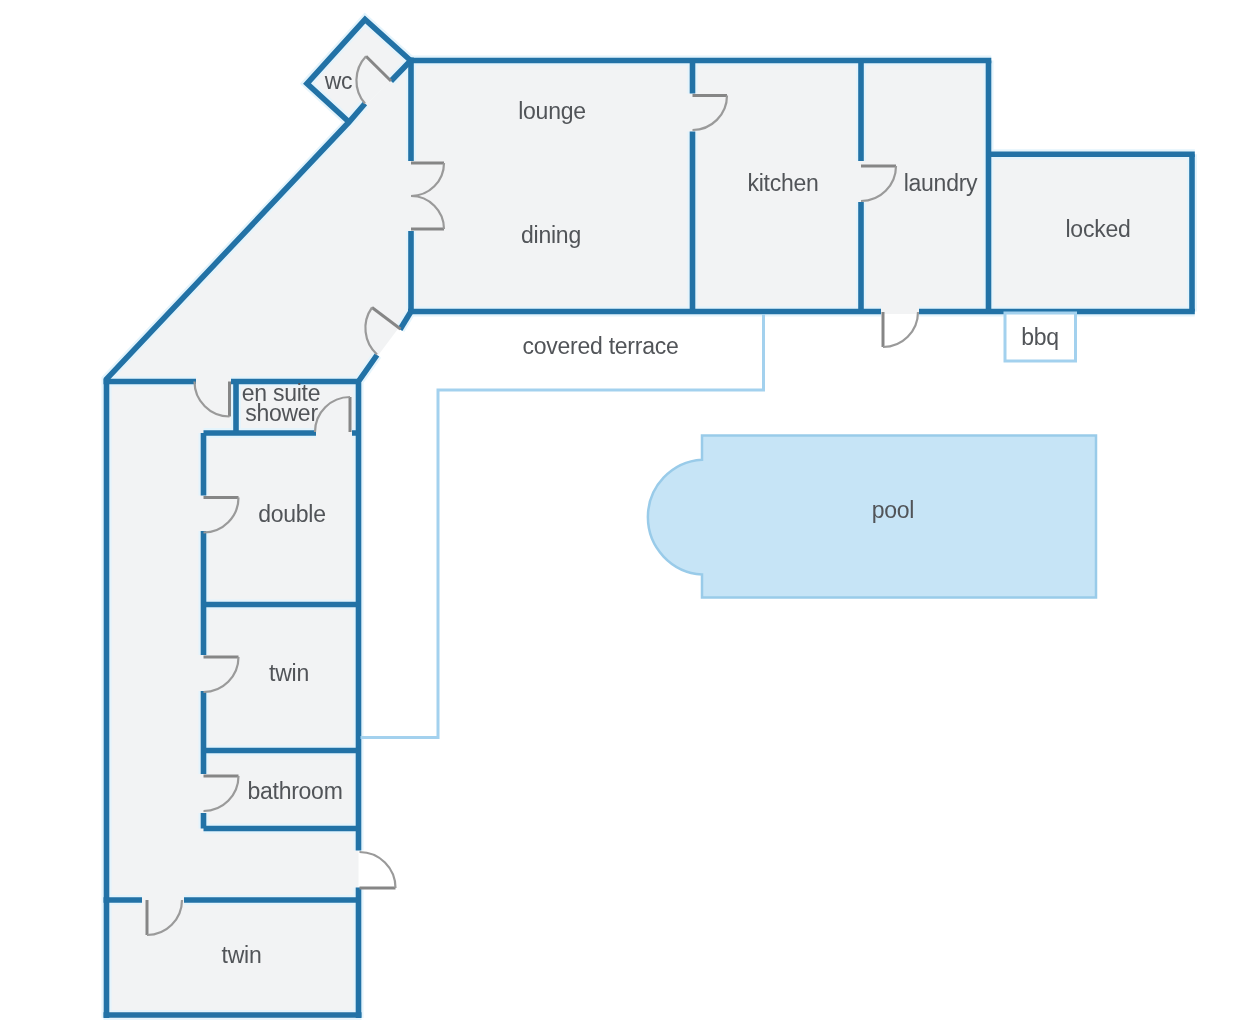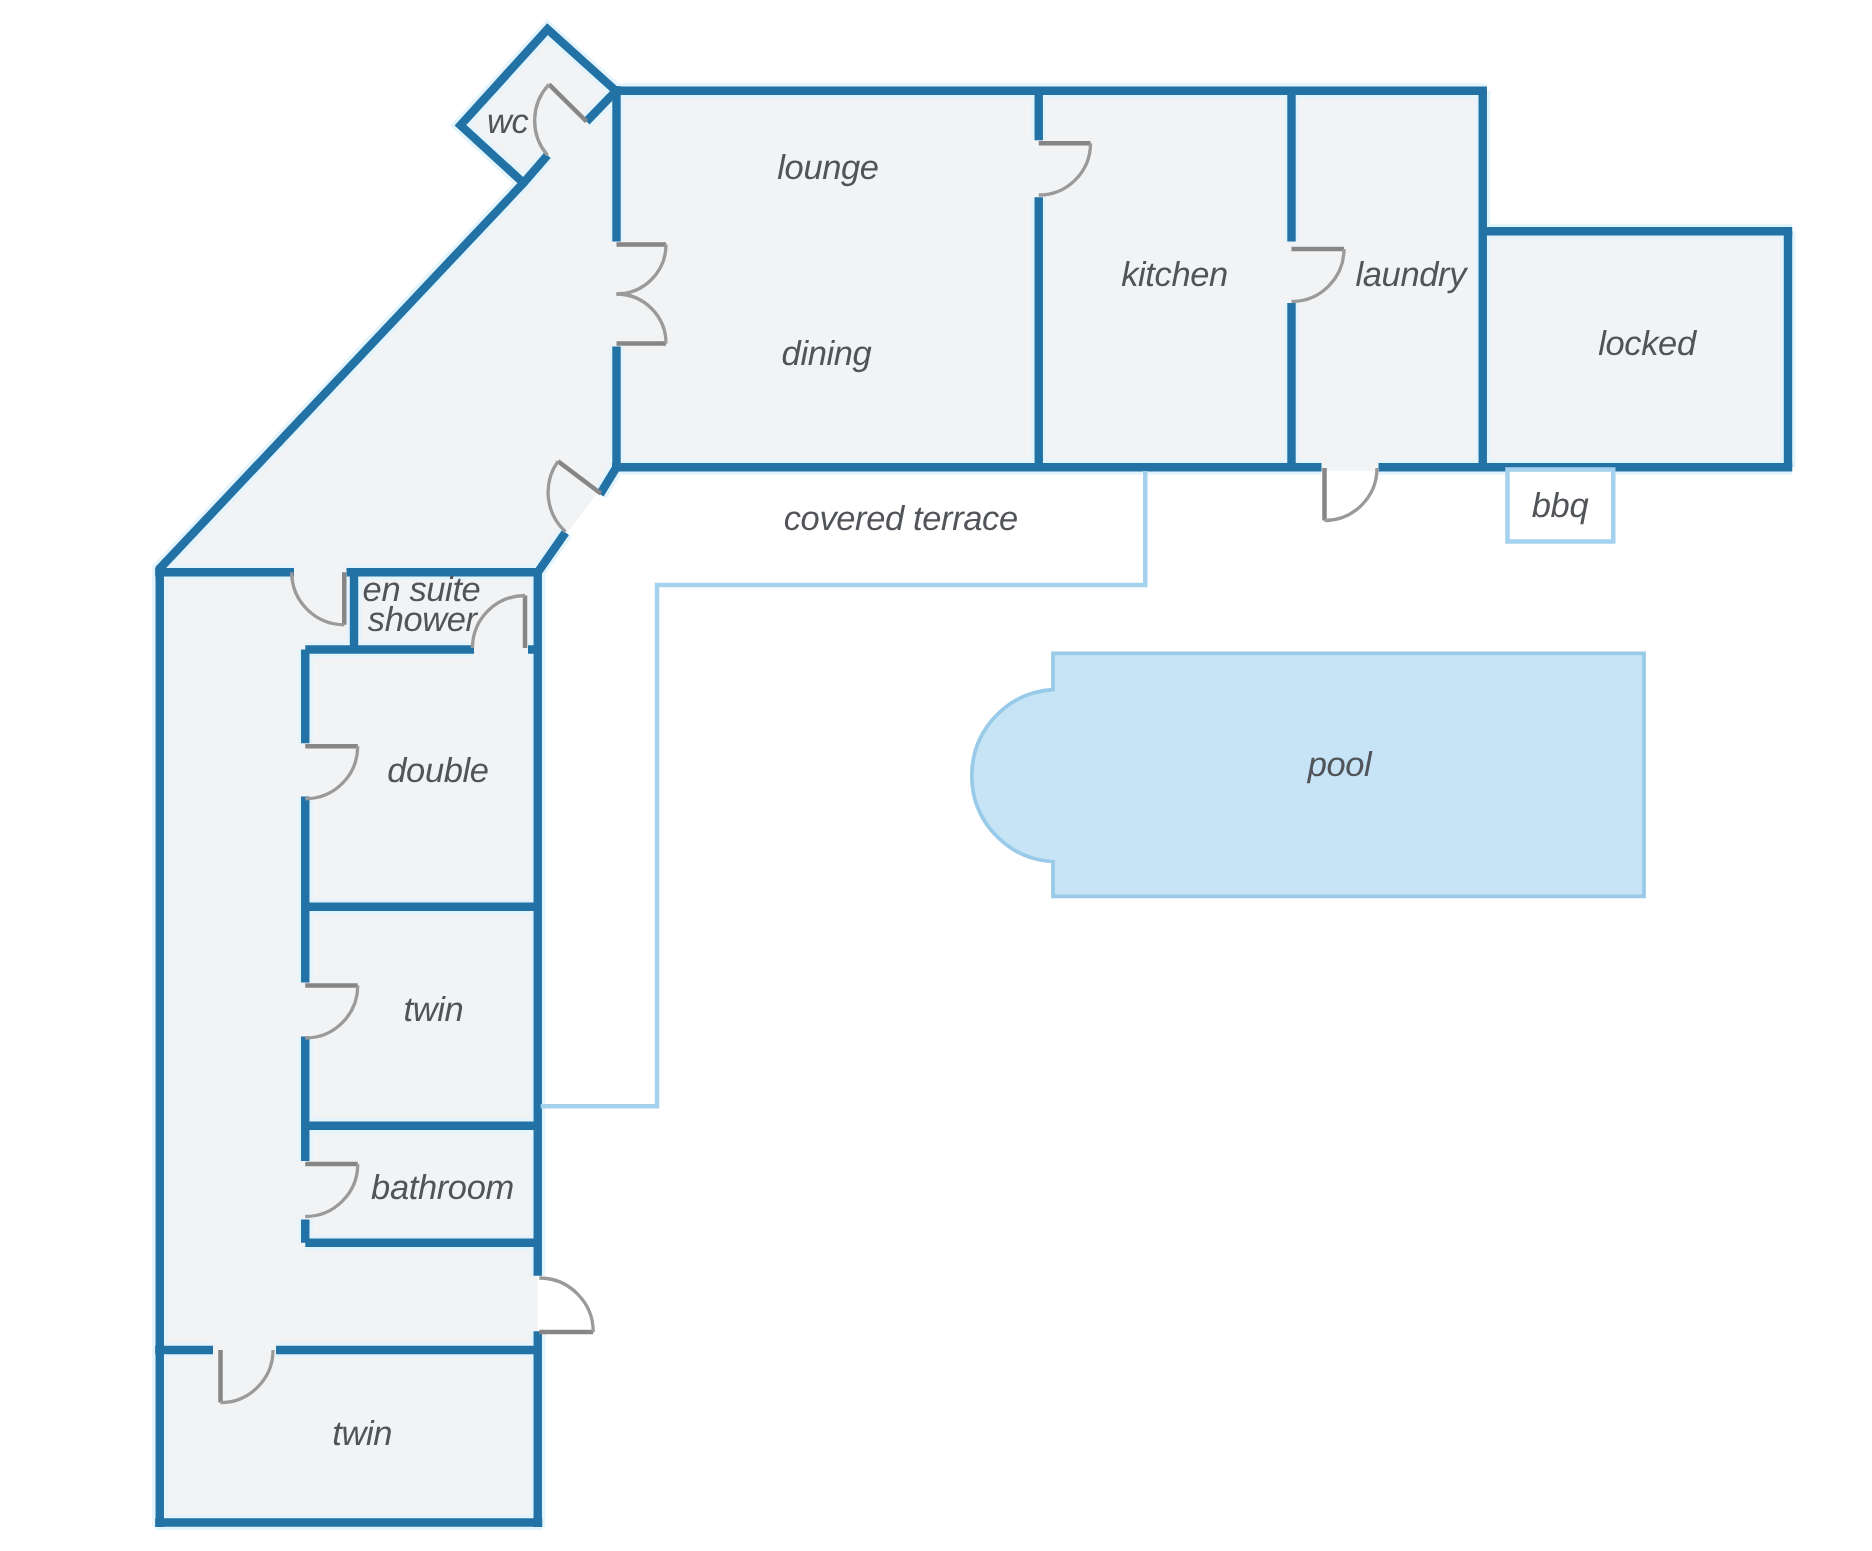--- a/index.html
+++ b/index.html
@@ -1,16 +1,16 @@
 <!DOCTYPE html>
 <html><head>
 <meta charset="utf-8">
 <style>
   html,body{margin:0;padding:0;background:#ffffff;}
-  .wrap{width:1248px;height:1034px;position:relative;overflow:hidden;font-style:italic;}
+  .wrap{width:1248px;height:1034px;position:relative;overflow:hidden;}
   svg{display:block;}
   text{font-family:"Liberation Sans",sans-serif;font-size:23px;fill:#515458;letter-spacing:-0.25px;}
 </style>
 </head>
 <body>
 <div class="wrap">
 <svg width="1248" height="1034" viewBox="0 0 1248 1034">
 
   <g id="fills" fill="#f2f3f4" stroke="none">
 

